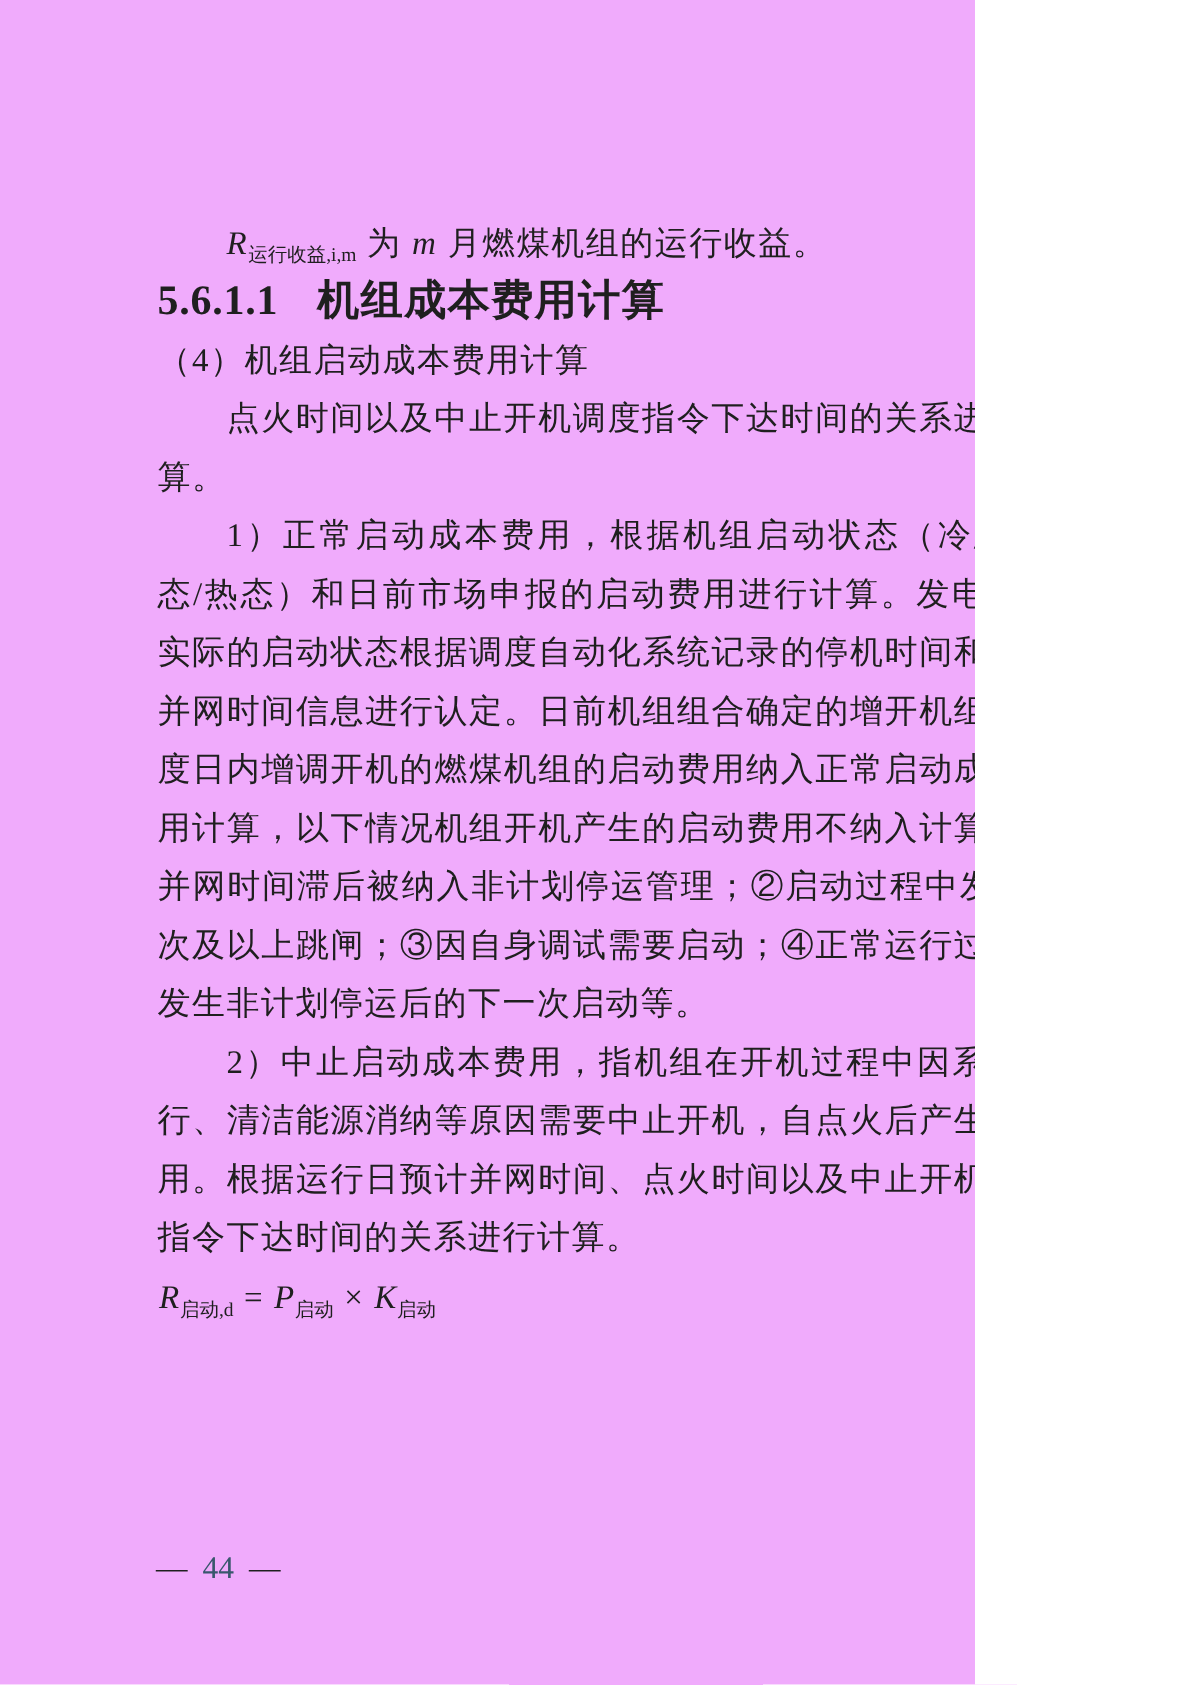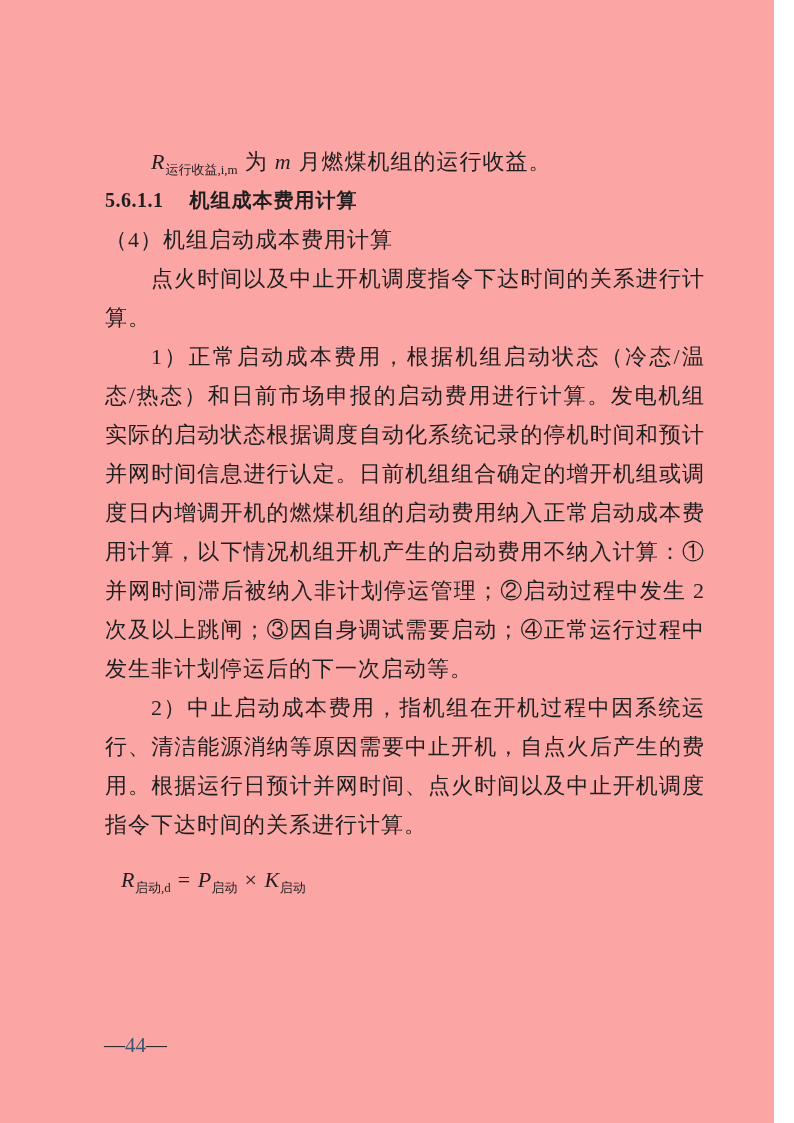--- a/index.html
+++ b/index.html
@@ -2,23 +2,23 @@
 <html><head>
 <meta charset="utf-8">
 <style>
   html, body {
     margin: 0;
     padding: 0;
     background: #ffffff;
   }
   .page {
     position: relative;
-    width: 774px;
+    width: 650px;
     height: 1123px;
-    background: #fca5a5;
+    background: #f0abfc;
     overflow: hidden;
     font-family: "Liberation Serif", "DejaVu Serif", serif;
     color: #1f1f1f;
   }
   .content {
     position: absolute;
     left: 105px;
     top: 142px;
     width: 600px;
   }
@@ -28,21 +28,21 @@
     line-height: 39px;
     letter-spacing: 1px;
     text-align: justify;
     text-justify: inter-character;
   }
   .indent2 {
     text-indent: 46px;
   }
   .heading {
     margin: 0;
-    font-size: 20px;
+    font-size: 28px;
     line-height: 39px;
     font-weight: bold;
     letter-spacing: 1px;
   }
   .heading .h-num {
     margin-right: 26px;
     letter-spacing: 0.5px;
   }
   
   .inline-formula {
@@ -59,21 +59,21 @@
   sub.fsub {
     font-size: 13px;
     letter-spacing: 0;
     line-height: 0;
     vertical-align: -5px;
   }
   .gap-l { margin-left: 7px; }
   .gap-r { margin-right: 7px; }
   
   .formula-line {
-    margin: 16px;
+    margin: 1px;
     font-size: 22px;
     line-height: 39px;
     letter-spacing: 0.5px;
   }
   .formula-line .op {
     margin: 0 7px;
     font-style: normal;
   }
   .footer {
     position: absolute;
@@ -81,21 +81,21 @@
     top: 1028px;
     font-size: 21px;
     line-height: 34px;
     color: #1f1f1f;
   }
   .footer .dash {
     letter-spacing: 0;
   }
   .footer .pagenum {
     color: #39576d;
-    margin: 0 0;
+    margin: 0 10px;
     text-align: center;
   }
 </style>
 </head>
 <body>
 
 <div class="page">
   <div class="content">
 
     <p class="inline-formula"><span class="var">R</span><sub class="fsub">运行收益,i,m</sub><span class="gap-l gap-r">为</span><span class="var gap-r">m</span><span>月燃煤机组的运行收益。</span></p>

